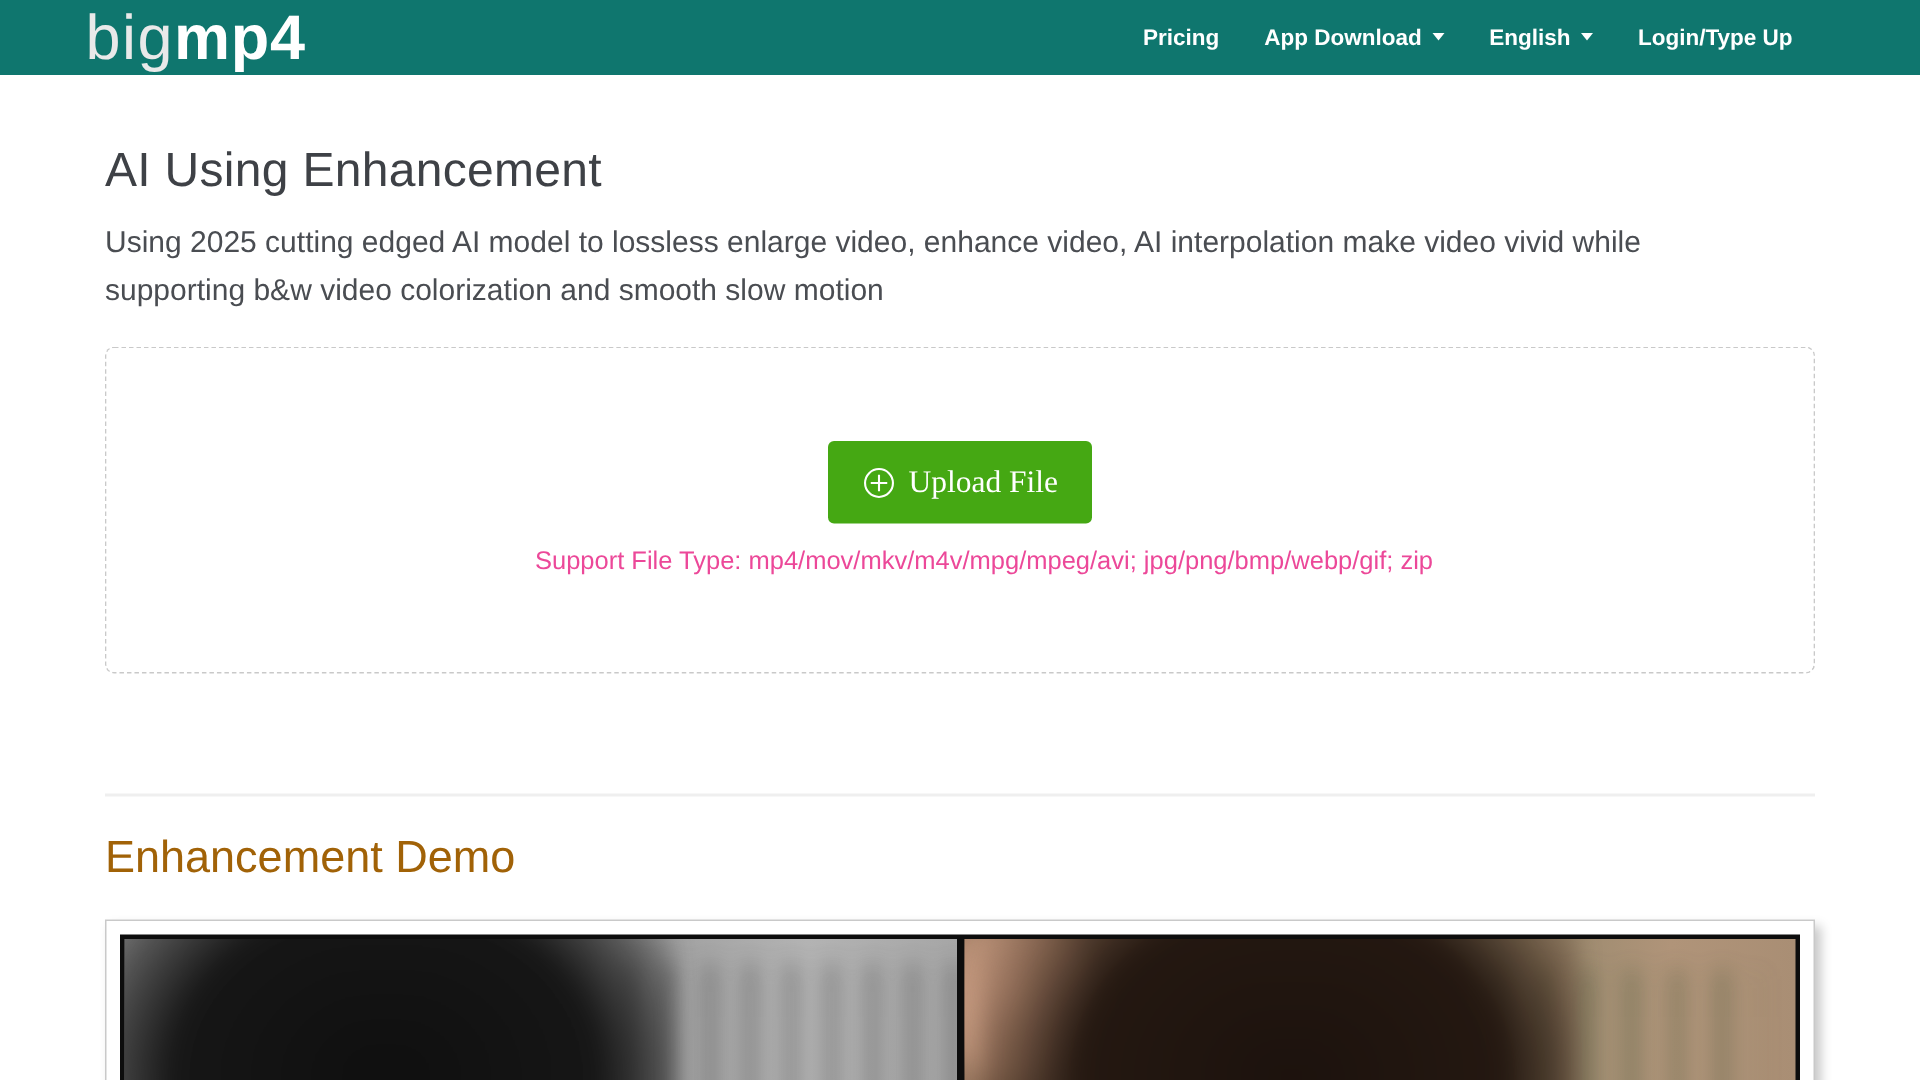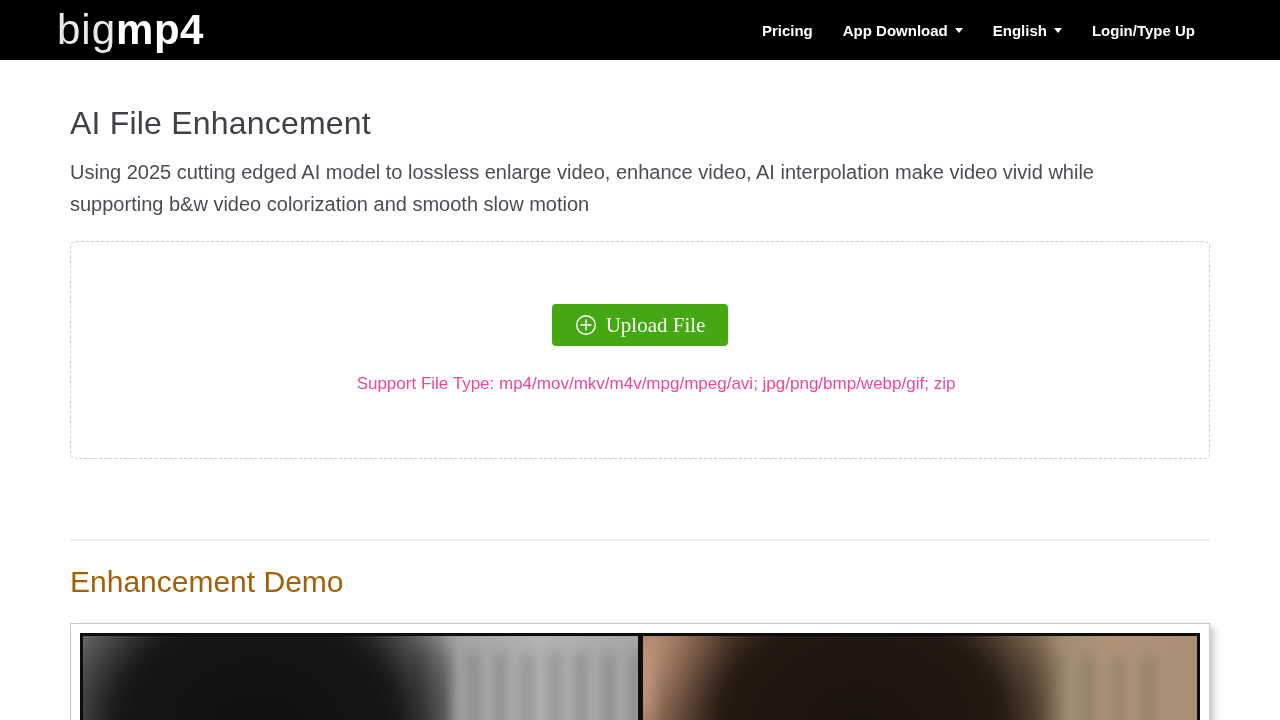--- a/index.html
+++ b/index.html
@@ -5,22 +5,22 @@
   * { margin: 0; padding: 0; box-sizing: border-box; }
   html, body {
     width: 1280px; height: 720px;
     overflow: hidden;
     background: #ffffff;
     font-family: "Liberation Sans", sans-serif;
   }
 
   
   .navbar {
-    height: 60px;
-    background: #000000;
+    height: 50px;
+    background: #0f766e;
     display: flex;
     align-items: center;
     justify-content: space-between;
     padding: 0 70px 0 57px;
   }
   .logo {
     text-decoration: none;
     display: flex;
     align-items: baseline;
     cursor: pointer;
@@ -93,21 +93,21 @@
     border-radius: 6px;
     position: relative;
     cursor: pointer;
   }
   .upload-btn {
     position: absolute;
     top: 62px;
     left: 50%;
     transform: translateX(-50%);
     width: 176px;
-    height: 42px;
+    height: 55px;
     background: #45a813;
     border: none;
     border-radius: 4px;
     color: #ffffff;
     font-family: "Liberation Serif", serif;
     font-size: 21px;
     display: flex;
     align-items: center;
     justify-content: center;
     gap: 9px;
@@ -202,21 +202,21 @@
   <nav class="nav-links">
     <a class="nav-link"><span>Pricing</span></a>
     <a class="nav-link"><span>App Download</span><span class="caret"></span></a>
     <a class="nav-link"><span>English</span><span class="caret"></span></a>
     <a class="nav-link"><span>Login/Type Up</span></a>
   </nav>
 </header>
 
 <main class="container">
 
-  <h1 class="page-title">AI File Enhancement</h1>
+  <h1 class="page-title">AI Using Enhancement</h1>
   <p class="page-subtitle">Using 2025 cutting edged AI model to lossless enlarge video, enhance video, AI interpolation make video vivid while supporting b&amp;w video colorization and smooth slow motion</p>
 
   <div class="dropzone">
     <button class="upload-btn">
       <span class="plus-icon">
         <svg width="22" height="22" viewBox="0 0 22 22" aria-hidden="true">
           <circle cx="11" cy="11" r="9.3" fill="none" stroke="#ffffff" stroke-width="1.4"></circle>
           <path d="M11 5.5 V16.5 M5.5 11 H16.5" stroke="#ffffff" stroke-width="1.4" fill="none"></path>
         </svg>
       </span>

